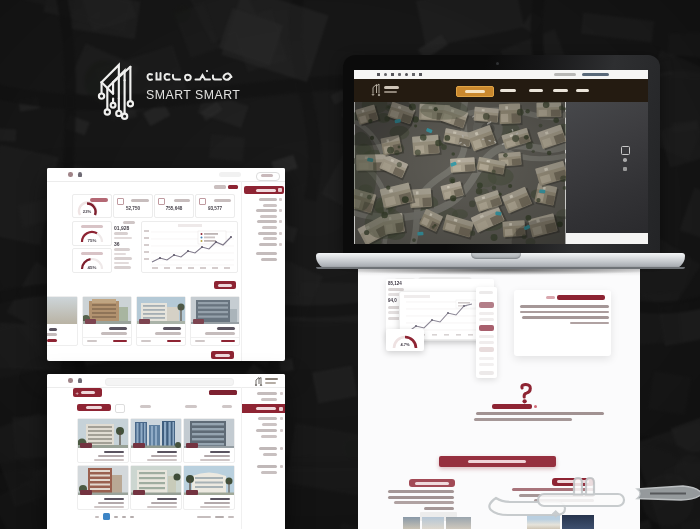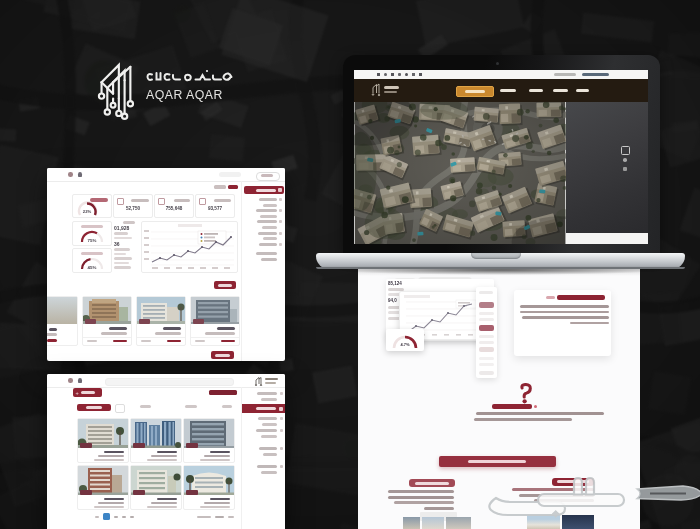--- a/index.html
+++ b/index.html
@@ -170,21 +170,21 @@
 <path d="M128 27 h-10 l-5 -9 -5 9 h-9"></path>
 <circle cx="122" cy="10" r="2.2" fill="#ececea" stroke="none"></circle>
 <path d="M88 27 q-9 4 -10 -4 q0 -7 8 -5 q6 2 2 9 z"></path>
 <path d="M68 27 h-9 q-6 0 -5 -9"></path>
 <path d="M47 27 q-10 3 -10 -6 q1 -7 10 -4"></path>
 <path d="M29 14 v13 h-8 v-13"></path>
 <path d="M12 27 q-8 3 -9 -5 q0 -8 9 -5"></path>
 </g>
 </svg>
 
-<div class="abs" style="left:146px;top:88px;width:130px;font-size:12.3px;letter-spacing:0.5px;color:#e3e3e1;transform:rotate(0.02deg);">AQAR AQAR</div>
+<div class="abs" style="left:146px;top:88px;width:130px;font-size:12.3px;letter-spacing:0.5px;color:#e3e3e1;transform:rotate(0.02deg);">SMART SMART</div>
 
 <div class="abs" style="left:358px;top:266px;width:282px;height:263px;background:#fbfbfc;"></div>
 
 <div class="abs" style="left:358px;top:268px;width:282px;height:8px;background:linear-gradient(rgba(0,0,0,0.14),rgba(0,0,0,0));"></div>
 
 <div class="abs" style="left:418px;top:277px;width:54px;height:9px;background:#efefef;border-radius:4px;"></div>
 <div class="abs" style="left:395px;top:278px;width:20px;height:11px;background:#f1f1f1;border-radius:2px;"></div>
 
 <div class="card" style="left:386px;top:279px;width:108px;height:62px;box-shadow:0 2px 6px rgba(0,0,0,0.10);border-radius:2px;"></div>
 

